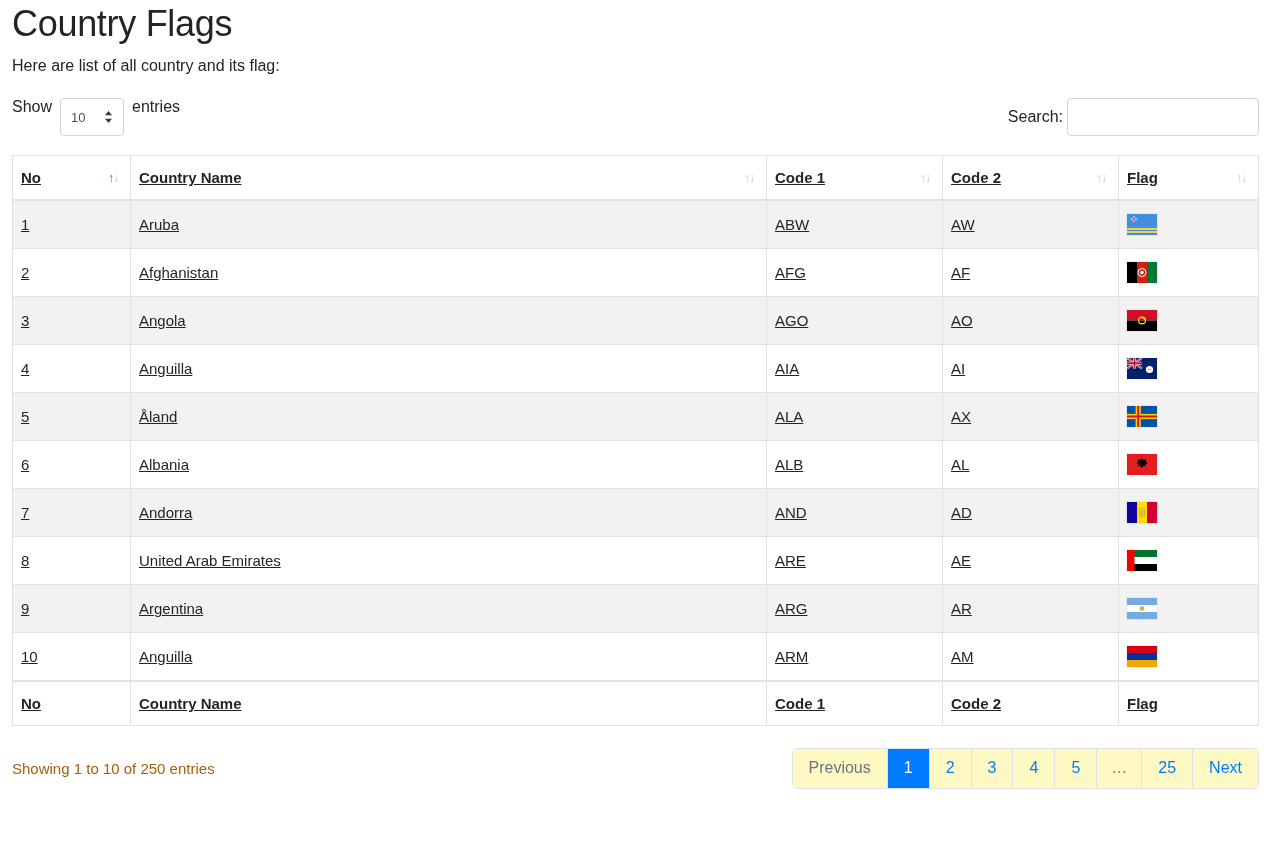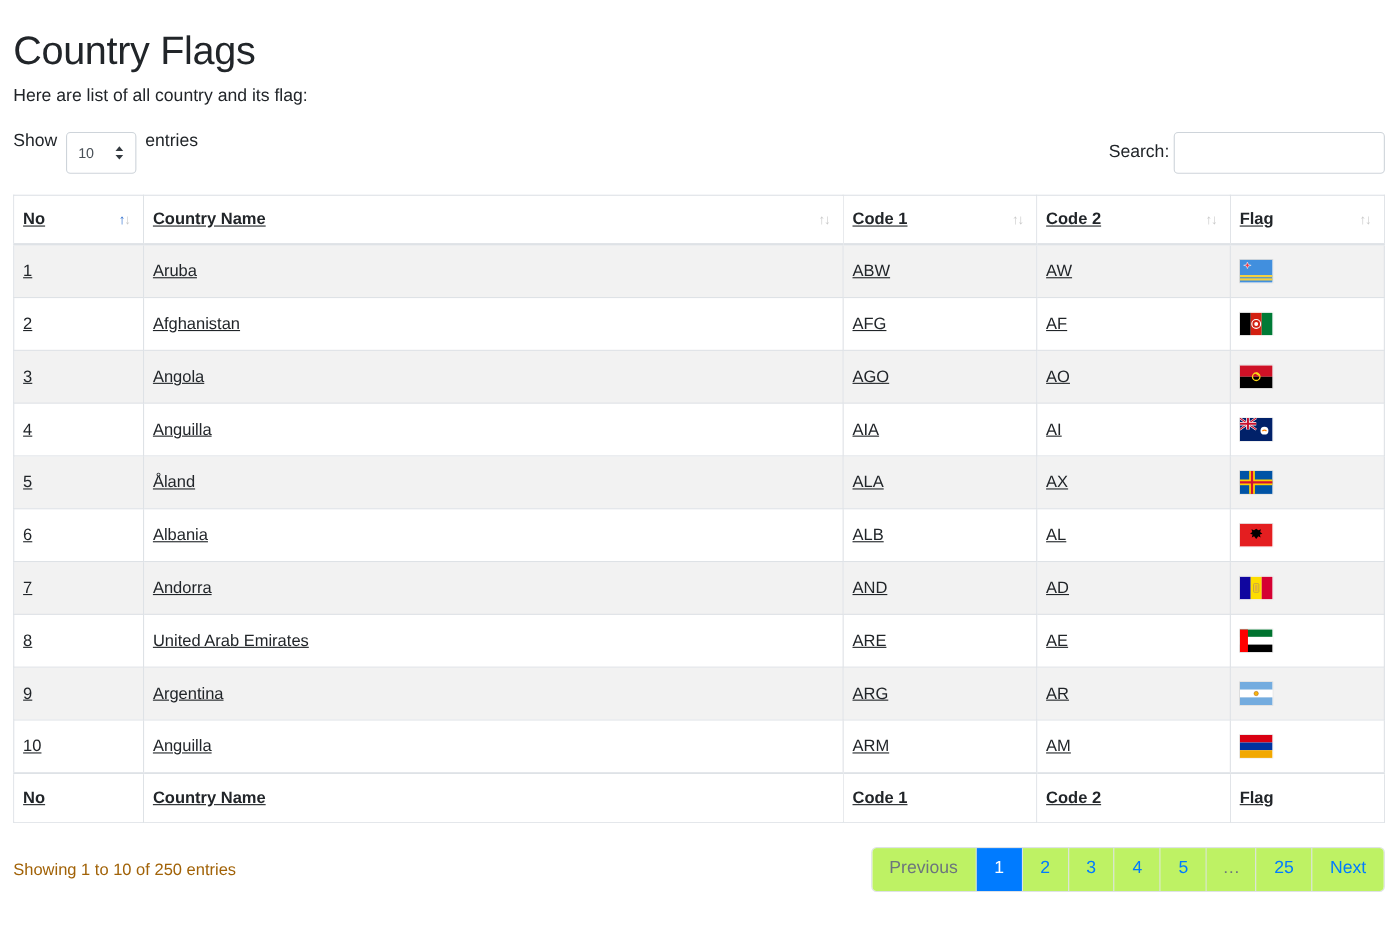--- a/index.html
+++ b/index.html
@@ -7,21 +7,21 @@
   html, body {
     margin: 0; padding: 0;
     background: #ffffff;
   }
   body {
     width: 1271px; height: 858px;
     font-family: "Liberation Sans", sans-serif;
     color: #212529;
     overflow: hidden;
   }
-  .page { padding: 0 12px; margin-top: 22px; }
+  .page { padding: 0 12px; }
 
   .page-title {
     font-size: 36px;
     font-weight: 400;
     line-height: 1.2;
     margin: 0;
     padding-top: 2px;
     color: #212529;
     letter-spacing: -0.3px;
   }
@@ -167,21 +167,21 @@
     border: 1px solid #dee2e6;
     border-radius: 5px;
     overflow: hidden;
     background: #fff;
   }
   .page-btn {
     padding: 9px 16px;
     font-size: 16px;
     color: #007bff;
     border-right: 1px solid #dee2e6;
-    background: #bef264;
+    background: #fef9c3;
     line-height: 1.3;
     cursor: pointer;
     user-select: none;
     text-align: center;
   }
   .page-btn:last-child { border-right: none; }
   .page-btn.disabled { color: #6c757d; cursor: default; }
   .page-btn.active { background: #007bff; color: #ffffff; }
   .page-btn.ellipsis { color: #6c757d; cursor: default; padding: 9px 14px; }
 </style>

